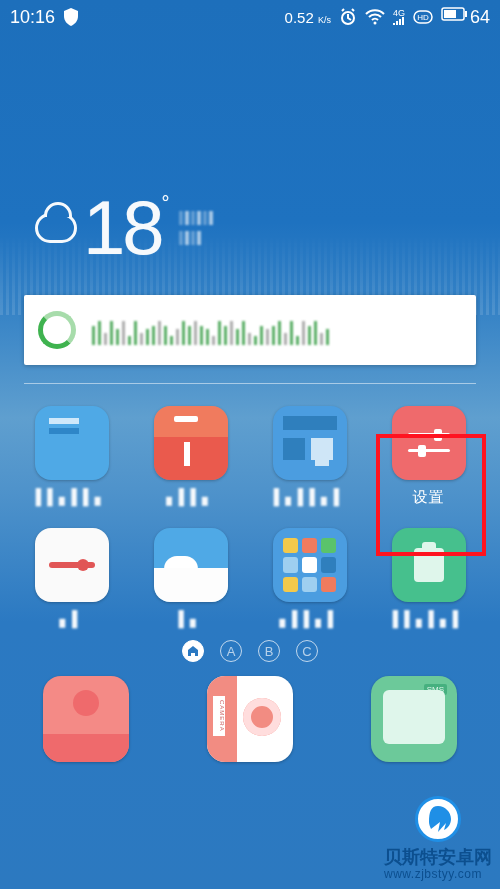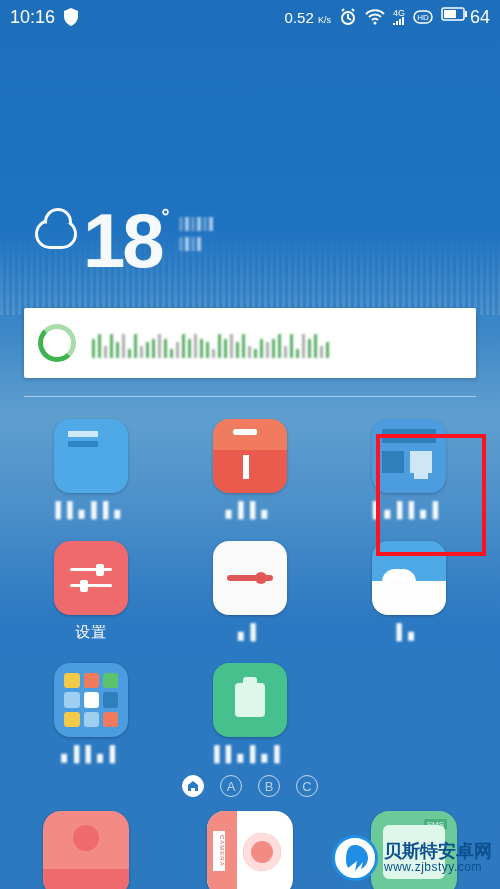--- a/index.html
+++ b/index.html
@@ -36,24 +36,23 @@
     width:42px; height:30px; border:3px solid #fff; border-radius:16px;
     position:relative; background:transparent;
     image-rendering: pixelated;
   }
   .weather .cloud::before{
     content:""; position:absolute; top:-14px; left:6px; width:22px; height:22px;
     border:3px solid #fff; border-radius:50%; background:linear-gradient(to bottom,#1e72c0,#1e72c0);
     clip-path: polygon(0 0,100% 0,100% 55%,0 55%);
   }
   .weather .temp {
-    font-size: 76px; font-weight:700; letter-spacing:-3px;
+    font-size: 76px; font-weight:400; letter-spacing:-3px;
     text-shadow: 0 0 1px rgba(255,255,255,.4);
     filter: contrast(1.05);
-    margin-top: 13px;
   }
   .weather .deg { font-size:20px; vertical-align:top; display:inline-block; margin-top:8px;}
   .weather .extra {
     display:flex; flex-direction:column; gap:6px; margin-left:6px;
     filter: blur(1.2px); opacity:.9;
   }
   .weather .extra .row{ display:flex; gap:2px;}
   .weather .extra .row span{ width:4px; height:14px; background:#fff; opacity:.7;}
   .weather .extra .row span:nth-child(odd){opacity:.35;}
 
@@ -89,21 +88,21 @@
   .card .bars span:nth-child(5n){height:55%;}
   .card .bars span:nth-child(7n){height:30%;}
   .card .bars span{height:65%;}
 
   
   .divider{ margin:18px 24px 0 24px; height:1px; background:rgba(255,255,255,.5);}
 
   
   .grid{
     margin:16px 12px 0 12px;
-    display:grid; grid-template-columns:repeat(3,1fr);
+    display:grid; grid-template-columns:repeat(4,1fr);
     row-gap:10px;
   }
   .app{
     display:flex; flex-direction:column; align-items:center;
     padding:6px 4px;
   }
   .app .tile{
     width:74px; height:74px; border-radius:16px; position:relative;
     display:flex; align-items:center; justify-content:center;
     box-shadow:0 1px 3px rgba(0,0,0,.25);
@@ -183,21 +182,21 @@
   .d-camera .tab{position:absolute;left:6px;top:20px;width:12px;height:40px;background:#fff;font-size:6px;color:#c66;writing-mode:vertical-rl;text-align:center;letter-spacing:1px;}
   .d-sms{ background:#6cc99a;}
   .d-sms::after{content:"";position:absolute;inset:14px 12px 18px 12px;background:#dff6eb;border-radius:6px;}
   .d-sms .tag{position:absolute;top:8px;right:10px;font-size:8px;color:#dff6eb;background:#46b07f;padding:1px 3px;border-radius:2px;}
   .d-sms .lines{position:absolute;left:20px;top:32px;right:20px;height:3px;background:#8fd8b4;box-shadow:0 8px 0 #8fd8b4, 0 16px 0 #8fd8b4;}
 
   
   .watermark{
     position:absolute; right:6px; bottom:6px;
     display:flex; align-items:center; gap:6px;
-    background:rgba(255,255,255,0); padding:2px;
+    background:rgba(255,255,255,0); padding:2px;flex-direction:column;
   }
   .watermark .wm-icon{
     width:46px;height:46px;border-radius:50%;border:3px solid #1f8fe6;
     display:flex;align-items:center;justify-content:center;
     background:#fff;
   }
   .watermark .wm-text{ display:flex;flex-direction:column;line-height:1.1;}
   .watermark .wm-text .t1{ font-size:18px; font-weight:700; color:#0c4f8f;}
   .watermark .wm-text .t2{ font-size:12px; color:#0c4f8f; letter-spacing:.5px;}
 </style>

